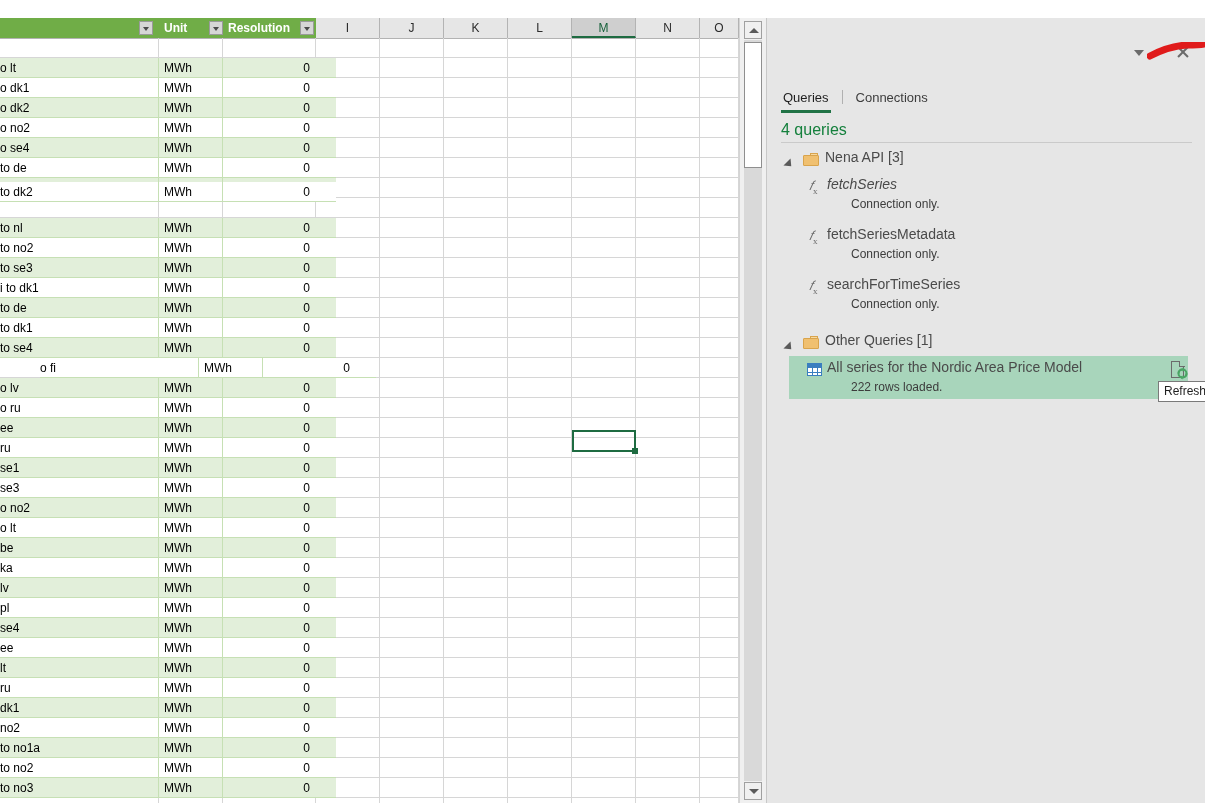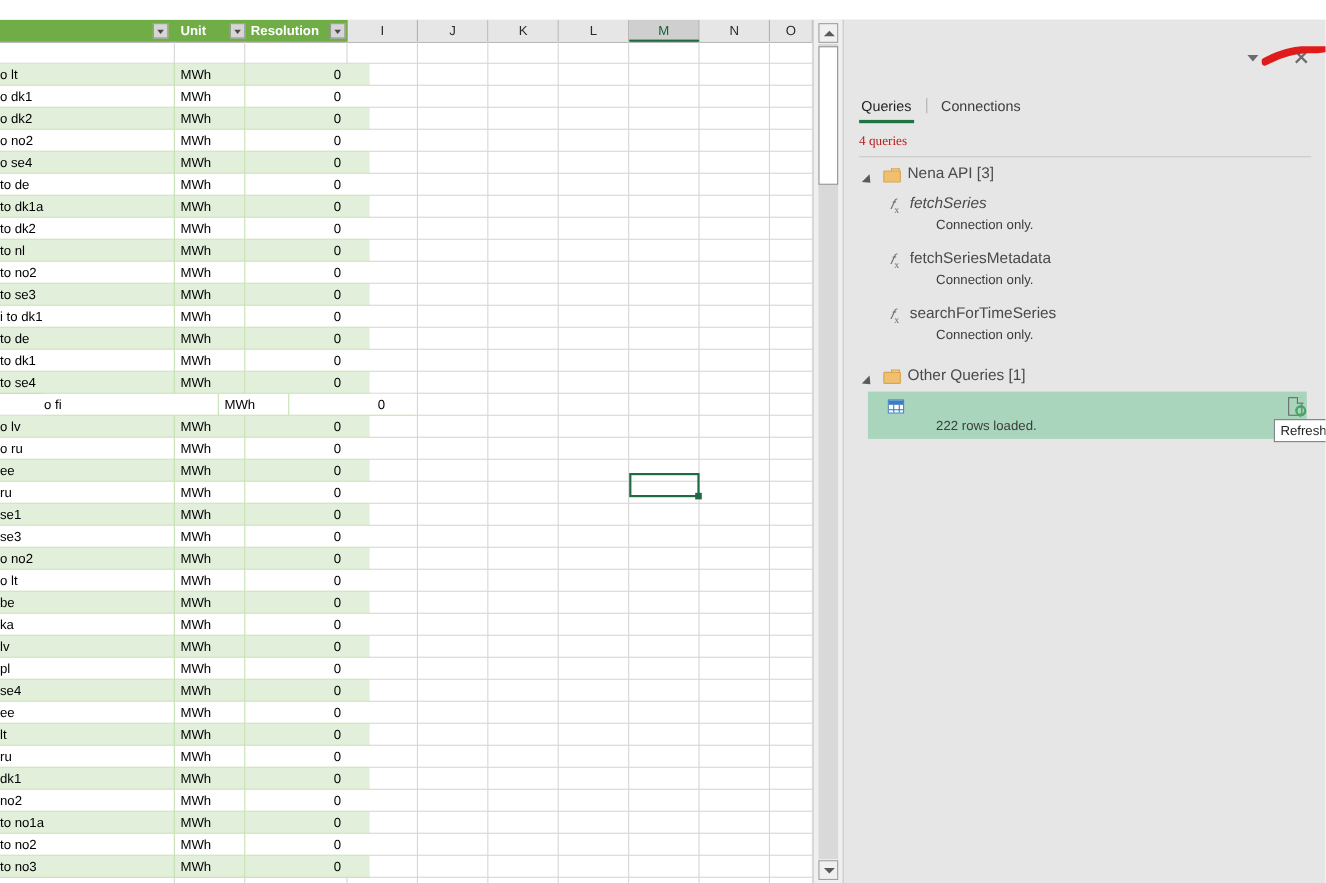--- a/index.html
+++ b/index.html
@@ -64,21 +64,21 @@
   .pane-btn .chev{position:absolute;left:8px;top:11px;width:0;height:0;border-left:5px solid transparent;border-right:5px solid transparent;border-top:6px solid #6b6b6b;}
   .pane-btn .x1,.pane-btn .x2{position:absolute;left:6px;top:12px;width:14px;height:2px;background:#6b6b6b;}
   .pane-btn .x1{transform:rotate(45deg);} .pane-btn .x2{transform:rotate(-45deg);}
 
   .tabs{position:absolute;left:14px;top:70px;height:22px;}
   .tab{position:relative;display:inline-block;font-size:13px;color:#3c3c3c;padding:0 2px 5px 2px;cursor:pointer;}
   .tab.active{color:#1f1f1f;}
   .tab.active:after{content:"";position:absolute;left:0;right:0;bottom:-3px;height:3px;background:#217346;}
   .tabdiv{display:inline-block;width:1px;height:14px;background:#b0b0b0;margin:0 11px;vertical-align:-2px;}
 
-  .qcount{position:absolute;left:14px;top:103px;font-size:12px;color:#b91c1c;font-family:Liberation Serif, serif;}
+  .qcount{position:absolute;left:14px;top:103px;font-size:16px;color:#15803d;}
   .hrule{position:absolute;left:14px;top:124px;width:411px;height:1px;background:#cacaca;}
 
   .tree{position:absolute;left:0;top:130px;width:439px;}
   .node{position:absolute;left:0;width:439px;}
   .expander{position:absolute;width:10px;height:10px;cursor:pointer;}
   .expander .t{position:absolute;left:0;top:1px;width:0;height:0;border-top:5px solid transparent;border-bottom:5px solid transparent;border-left:6px solid #5a5a5a;transform:rotate(45deg);transform-origin:0 50%;}
   .folder{position:absolute;width:16px;height:13px;}
   .folder .bk{position:absolute;left:0;top:2px;width:16px;height:11px;background:#f0c070;border:1px solid #d9a44c;box-sizing:border-box;border-radius:1px;}
   .folder .tab2{position:absolute;left:7px;top:0;width:8px;height:4px;background:#f7d9a0;border:1px solid #d9a44c;box-sizing:border-box;border-bottom:none;}
   .grouplbl{position:absolute;font-size:14px;color:#4a4a4a;white-space:nowrap;}
@@ -215,21 +215,21 @@
         <div class="trow white" style="top: 140px;">
           <div class="tcellF">to de</div>
           <div class="tcellG">MWh</div>
           <div class="tcellH">0</div>
         </div>
         <div class="trow alt" style="top: 160px;">
           <div class="tcellF">to dk1a</div>
           <div class="tcellG">MWh</div>
           <div class="tcellH">0</div>
         </div>
-        <div class="trow white" style="top: 180px; padding-left: 32px;">
+        <div class="trow white" style="top: 164px; padding-left: 32px;">
           <div class="tcellF">to dk2</div>
           <div class="tcellG">MWh</div>
           <div class="tcellH">0</div>
         </div>
         <div class="trow alt" style="top: 200px;">
           <div class="tcellF">to nl</div>
           <div class="tcellG">MWh</div>
           <div class="tcellH">0</div>
         </div>
         <div class="trow white" style="top: 220px;">
@@ -445,20 +445,21 @@
           <span class="grouplbl" style="left:58px;top:1px;"><span>Other Queries</span> <span class="cnt">[1]</span></span>
         </div>
         <div class="qrow-sel" style="top: 208px;"></div>
         <div class="node" style="top: 211px; height: 50px;">
           <span class="tblicon" style="left:40px;top:4px;">
             <span class="hdr"></span>
             <span class="v1"></span>
             <span class="v2"></span>
             <span class="h1"></span>
           </span>
+          <span class="qname" style="left:60px;top:0px;">All series for the Nordic Area Price Model</span>
           <span class="qsub" style="left:60px;top:21px;">222 rows loaded.</span>
           <span class="refresh-icon" style="left:404px;top:2px;">
             <span class="page"></span>
             <span class="corner"></span>
             <svg width="13" height="13" viewBox="0 0 13 13">
               <path d="M10.5 6.5 A4 4 0 1 1 6.5 2.5" stroke="#4aa564" stroke-width="2" fill="none"></path>
               <path d="M2.5 6.5 A4 4 0 1 1 6.5 10.5" stroke="#4aa564" stroke-width="2" fill="none"></path>
               <path d="M6.5 0.5 L9.5 2.8 L6.5 4.6 Z" fill="#4aa564"></path>
               <path d="M6.5 12.5 L3.5 10.2 L6.5 8.4 Z" fill="#4aa564"></path>
             </svg>

